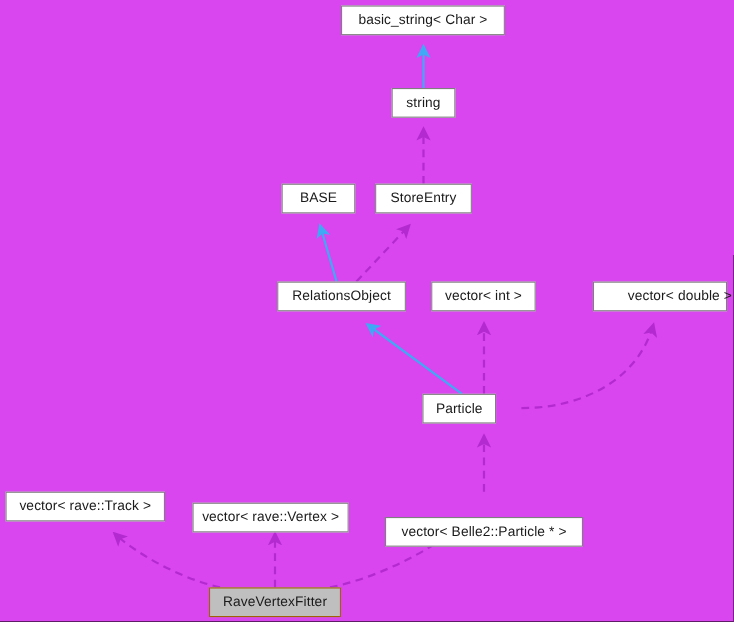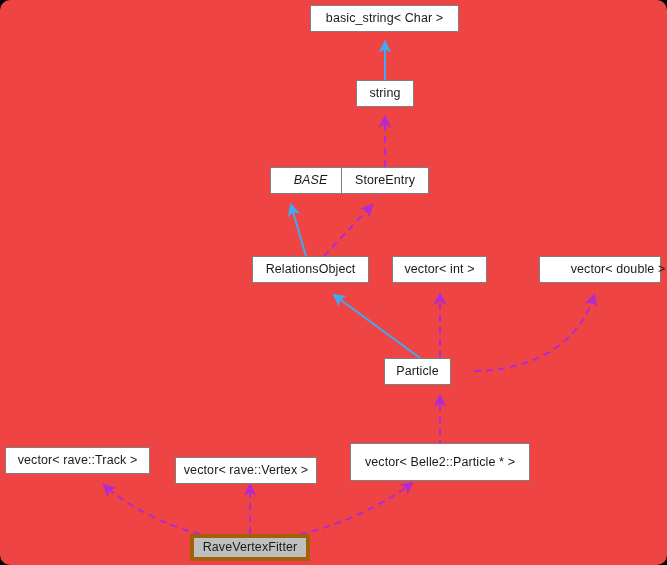--- a/index.html
+++ b/index.html
@@ -4,24 +4,23 @@
 <style>
   html, body {
     margin: 0;
     padding: 0;
     background: #000000;
   }
   #canvas {
     position: relative;
     width: 667px;
     height: 565px;
-    background: #ef4444;
+    background: #d946ef;
     overflow: hidden;
     font-family: "Liberation Sans", sans-serif;
-    border-radius: 10px;
   }
   svg.edges {
     position: absolute;
     left: 0;
     top: 0;
     width: 667px;
     height: 565px;
   }
   .node {
     position: absolute;
@@ -33,21 +32,21 @@
     line-height: 1;
     display: flex;
     align-items: center;
     justify-content: center;
     white-space: nowrap;
     letter-spacing: 0.1px;
     z-index: 5;
   }
   .node.highlight {
     background: #bfbfbf;
-    border: 4px solid #a16207;
+    border: 1px solid #a16207;
     color: #1a1a1a;
   }
 </style>
 </head>
 <body>
 
 <div id="canvas">
 
   <svg class="edges" viewBox="0 0 667 565" xmlns="http://www.w3.org/2000/svg">
     <defs>
@@ -105,21 +104,21 @@
   </svg>
 
   <div class="node" style="left:310px; top:5px; width:149px; height:27px;">
     <span>basic_string&lt; Char &gt;</span>
   </div>
 
   <div class="node" style="left:356px; top:80px; width:58px; height:27px;">
     <span>string</span>
   </div>
 
-  <div class="node" style="left:270px; top:167px; width:81px; height:27px;font-style:italic;">
+  <div class="node" style="left:256px; top:167px; width:67px; height:27px;">
     <span>BASE</span>
   </div>
 
   <div class="node" style="left:252px; top:256px; width:117px; height:27px;">
     <span>RelationsObject</span>
   </div>
 
   <div class="node" style="left:341px; top:167px; width:88px; height:27px;">
     <span>StoreEntry</span>
   </div>
@@ -137,21 +136,21 @@
   </div>
 
   <div class="node" style="left:5px; top:447px; width:145px; height:27px;text-align:center;">
     <span>vector&lt; rave::Track &gt;</span>
   </div>
 
   <div class="node" style="left:175px; top:447px; width:142px; height:27px;margin-top:10px;">
     <span>vector&lt; rave::Vertex &gt;</span>
   </div>
 
-  <div class="node" style="left:350px; top:443px; width:180px; height:38px;">
+  <div class="node" style="left:350px; top:470px; width:180px; height:27px;">
     <span>vector&lt; Belle2::Particle * &gt;</span>
   </div>
 
   <div class="node highlight" style="left:190px; top:534px; width:120px; height:27px;">
     <span>RaveVertexFitter</span>
   </div>
 
 </div>
 
 </body></html>

